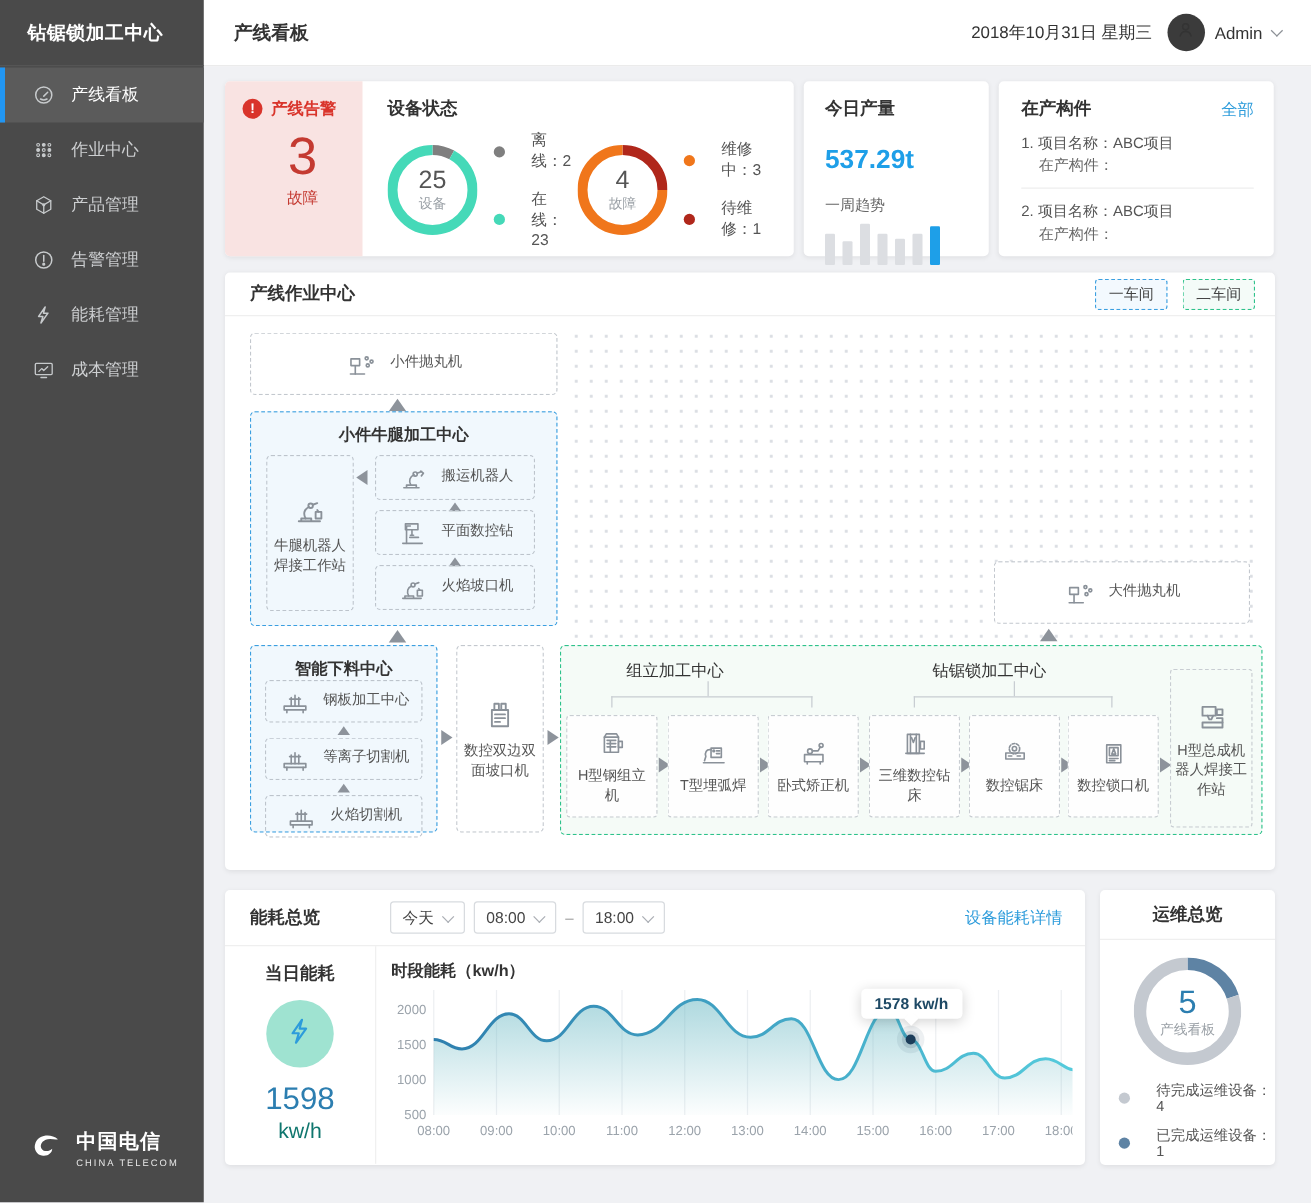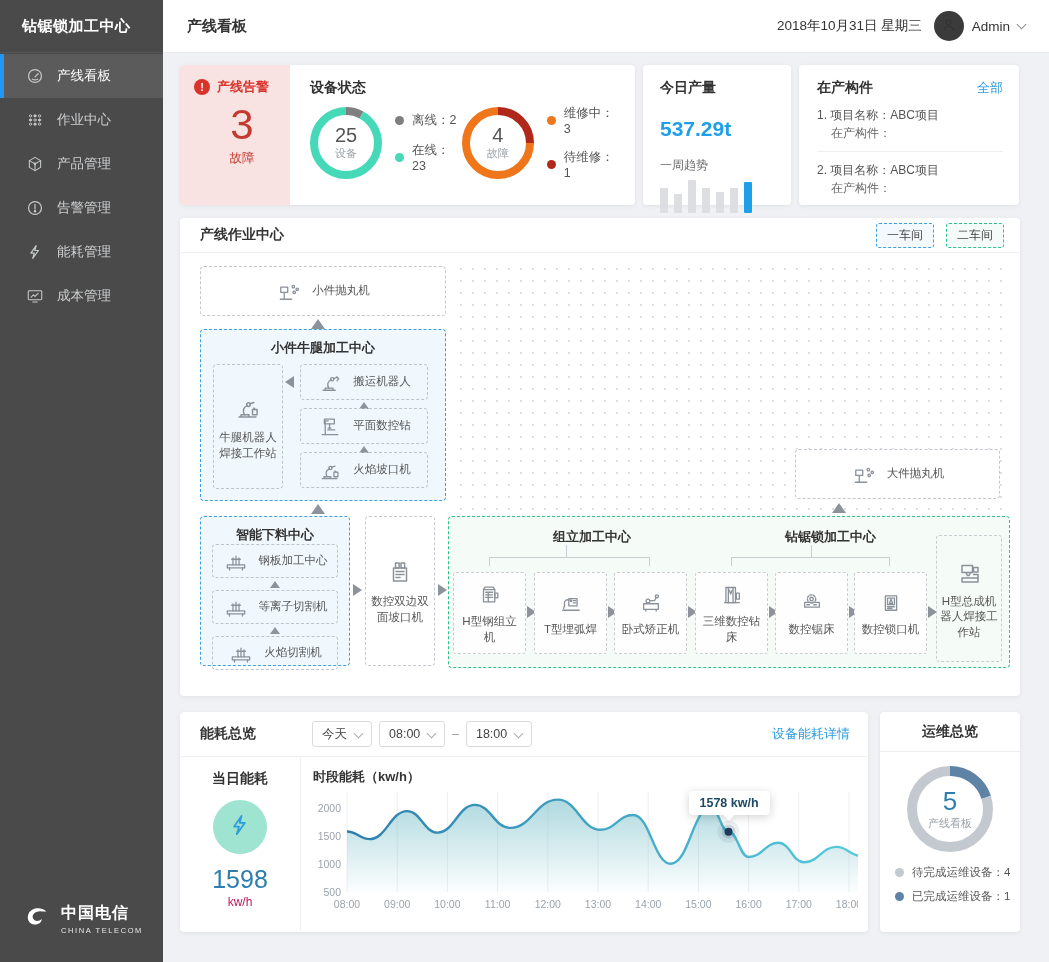--- a/index.html
+++ b/index.html
@@ -51,21 +51,21 @@
   .alert-sub { color:#C43A31; font-size:12.5px; text-align:center; margin-top:4px; }
   .status-pane { flex:1; position:relative; padding:13px 16px 0 20px; }
   .card-title { font-size:14px; font-weight:bold; }
   .donut-row { display:flex; justify-content:space-around; align-items:center; margin-top:8px; }
   .donut-group { display:flex; align-items:center; gap:13px; }
   .donut { position:relative; }
   .dcenter { position:absolute; inset:0; display:flex; flex-direction:column; align-items:center; justify-content:center; }
   .dval { font-size:20px; color:#555; line-height:1.1; }
   .dlab { font-size:11px; color:#9AA0A6; }
   .legend { display:flex; flex-direction:column; gap:13px; }
-  .legend-item { display:flex; align-items:center; gap:8px; font-size:12.5px; color:#555; }
+  .legend-item { display:flex; align-items:center; gap:21px; font-size:12.5px; color:#555; }
   .dot { width:9px; height:9px; border-radius:50%; flex:none; }
 
   .card-output { width:148px; height:140px; padding:13px 0 0 17px; }
   .out-val { color:#1E9FE8; font-size:21px; font-weight:bold; margin-top:20px; }
   .trend-lab { font-size:12px; color:#666; margin-top:16px; }
   .weekbars { display:flex; align-items:flex-end; gap:6px; height:34px; margin-top:5px; }
   .weekbars div { width:8px; border-radius:1px; }
 
   .card-wip { width:220px; height:140px; padding:13px 16px 0 18px; position:relative; }
   .wip-all { position:absolute; right:16px; top:14px; font-size:13px; color:#2D9CDB; cursor:pointer; }
@@ -99,39 +99,39 @@
     display:flex; flex-direction:column; align-items:center; justify-content:center; gap:7px; text-align:center; padding:3px; }
   .tri-up { width:0; height:0; border-left:7px solid transparent; border-right:7px solid transparent;
     border-bottom:10px solid #8D939B; position:absolute; }
   .tri-up.sm { border-left-width:5px; border-right-width:5px; border-bottom-width:7px; }
   .tri-right { width:0; height:0; border-top:6px solid transparent; border-bottom:6px solid transparent;
     border-left:9px solid #8D939B; position:absolute; }
   .tri-left { width:0; height:0; border-top:6px solid transparent; border-bottom:6px solid transparent;
     border-right:9px solid #8D939B; position:absolute; }
   .bracket { position:absolute; height:9px; border-top:1px solid #C8CDD2; border-left:1px solid #C8CDD2; border-right:1px solid #C8CDD2; }
   .vstub { position:absolute; width:0; height:12px; border-left:1px solid #C8CDD2; }
-  .glabel { position:absolute; font-size:13px; font-weight:bold; text-align:right; width:130px; }
+  .glabel { position:absolute; font-size:13px; font-weight:normal; text-align:left; width:130px; }
 
   
   .row3 { display:flex; gap:12px; margin-top:16px; }
   .card-energy { width:688px; height:220px; }
   .energy-head { height:45px; border-bottom:1px solid #EFEFEF; display:flex; align-items:center; padding:0 18px 0 20px; gap:10px; }
   .sel { border:1px solid #D8DBDF; border-radius:3px; height:26px; display:flex; align-items:center; gap:8px;
     padding:0 9px; font-size:12.5px; color:#444; cursor:pointer; background:#FFF; }
   .sel .chev { margin-top:-2px; border-color:#A9ADB3; }
   .sel-group { display:flex; align-items:center; gap:7px; margin-left:46px; }
   .dashsep { color:#999; font-size:12px; }
   .energy-link { margin-left:auto; color:#2D9CDB; font-size:13px; cursor:pointer; }
   .energy-body { display:flex; height:174px; }
   .today-col { width:130px; border-right:1px solid #F0F0F0; display:flex; flex-direction:column; align-items:center; padding-top:13px; }
   .bolt-circle { width:54px; height:54px; border-radius:50%; background:#9FE3D1; margin-top:12px;
     display:flex; align-items:center; justify-content:center; color:#2D9CDB; }
   .bolt-circle svg { width:26px; height:26px; }
   .today-val { color:#2C7EB0; font-size:25px; margin-top:13px; line-height:1; }
-  .today-unit { color:#be185d; font-size:12px; margin-top:3px; }
+  .today-unit { color:#0f766e; font-size:17px; margin-top:3px; }
   .chart-wrap { position:relative; flex:1; padding:11px 10px 0 12px; }
   .chart-title { font-size:13px; font-weight:bold; }
   .ax { font-size:10.5px; fill:#9BA3AB; font-family:"Liberation Sans",sans-serif; }
   .tooltip { position:absolute; background:#FFF; border-radius:4px; box-shadow:0 2px 10px rgba(0,0,0,.18);
     padding:5px 11px; font-size:12.5px; font-weight:bold; color:#1E4965; white-space:nowrap; }
   .tooltip::after { content:""; position:absolute; left:50%; bottom:-4px; width:8px; height:8px; background:#FFF;
     transform:translateX(-50%) rotate(45deg); box-shadow:2px 2px 4px rgba(0,0,0,.06); }
 
   .card-ops { width:140px; height:220px; }
   .ops-head { height:40px; border-bottom:1px solid #EFEFEF; display:flex; align-items:center; justify-content:center;

